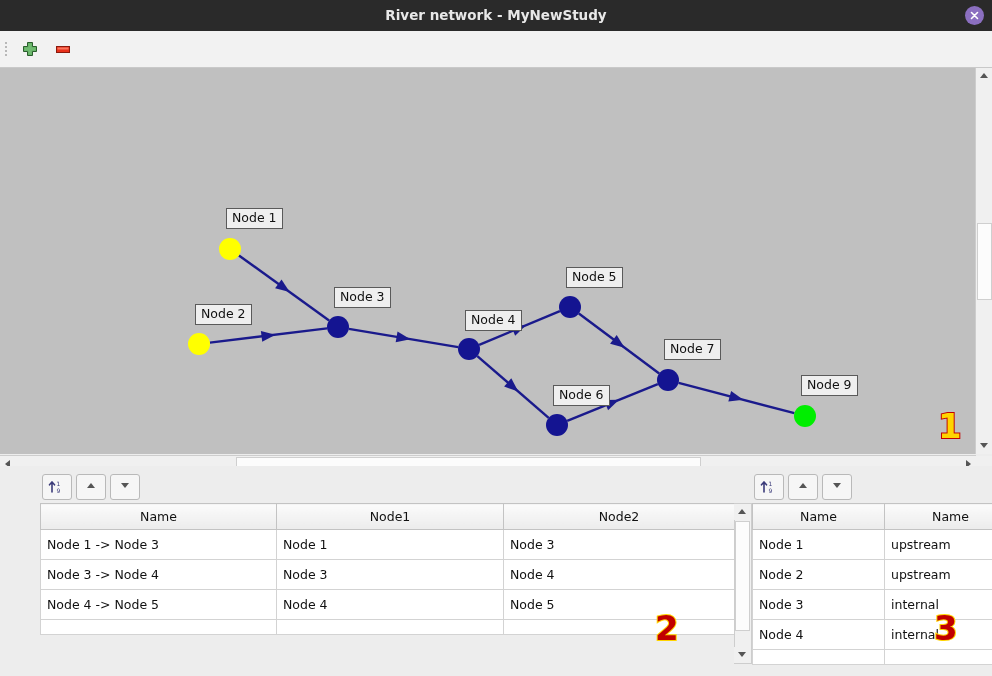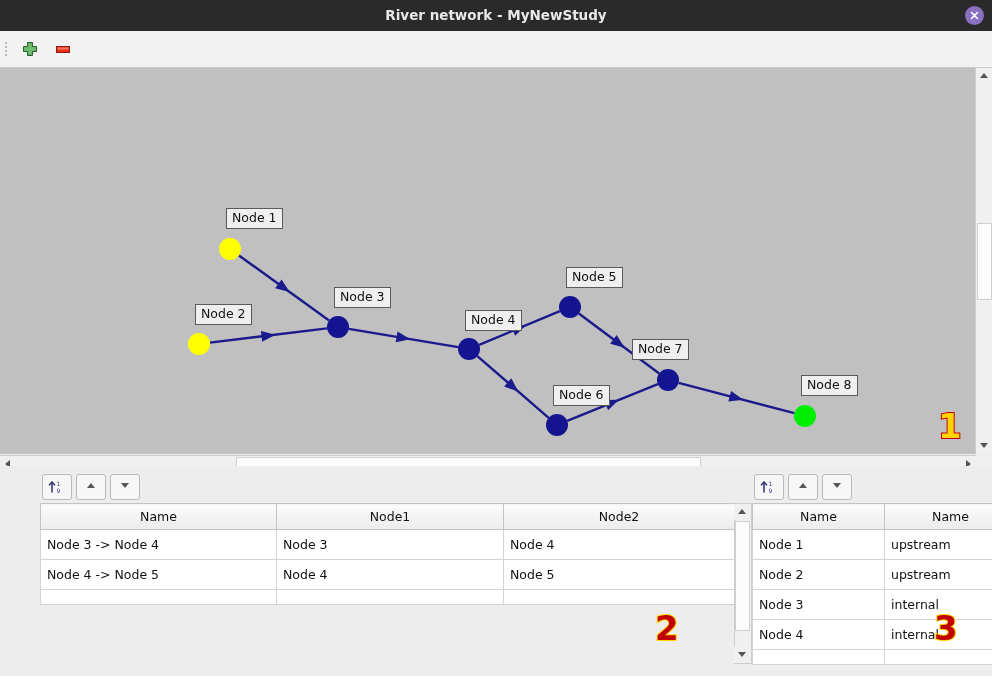--- a/index.html
+++ b/index.html
@@ -192,22 +192,22 @@
             <circle cx="805" cy="348" r="11" fill="#00ee00"></circle>
           </g>
       </svg>
       <div id="labels-layer">
           <div class="nodelabel" style="left: 226px; top: 140px;">Node 1</div>
           <div class="nodelabel" style="left: 195px; top: 236px;">Node 2</div>
           <div class="nodelabel" style="left: 334px; top: 219px;">Node 3</div>
           <div class="nodelabel" style="left: 465px; top: 242px;">Node 4</div>
           <div class="nodelabel" style="left: 566px; top: 199px;">Node 5</div>
           <div class="nodelabel" style="left: 553px; top: 317px;">Node 6</div>
-          <div class="nodelabel" style="left: 632px; top: 271px;">Node 7</div>
-          <div class="nodelabel" style="left: 801px; top: 307px;">Node 8</div>
+          <div class="nodelabel" style="left: 664px; top: 271px;">Node 7</div>
+          <div class="nodelabel" style="left: 801px; top: 307px;">Node 9</div>
         </div>
       <div id="annot-layer">
           <div class="annot annot-1" style="left: 938px; top: 341px; position: absolute; z-index: 50;">1</div>
         </div>
     </div>
 
     <div class="vsb">
       <div class="sb-btn" style="top:0;">
         <div class="tri tri-up"></div>
       </div>
@@ -264,20 +264,25 @@
         </colgroup>
       <thead>
           <tr id="links-head">
             <th>Name</th>
             <th>Node1</th>
             <th>Node2</th>
           </tr>
         </thead>
       <tbody id="links-body">
           <tr>
+            <td>Node 1 -&gt; Node 3</td>
+            <td>Node 1</td>
+            <td>Node 3</td>
+          </tr>
+          <tr>
             <td>Node 3 -&gt; Node 4</td>
             <td>Node 3</td>
             <td>Node 4</td>
           </tr>
           <tr>
             <td>Node 4 -&gt; Node 5</td>
             <td>Node 4</td>
             <td>Node 5</td>
           </tr>
           <tr>

